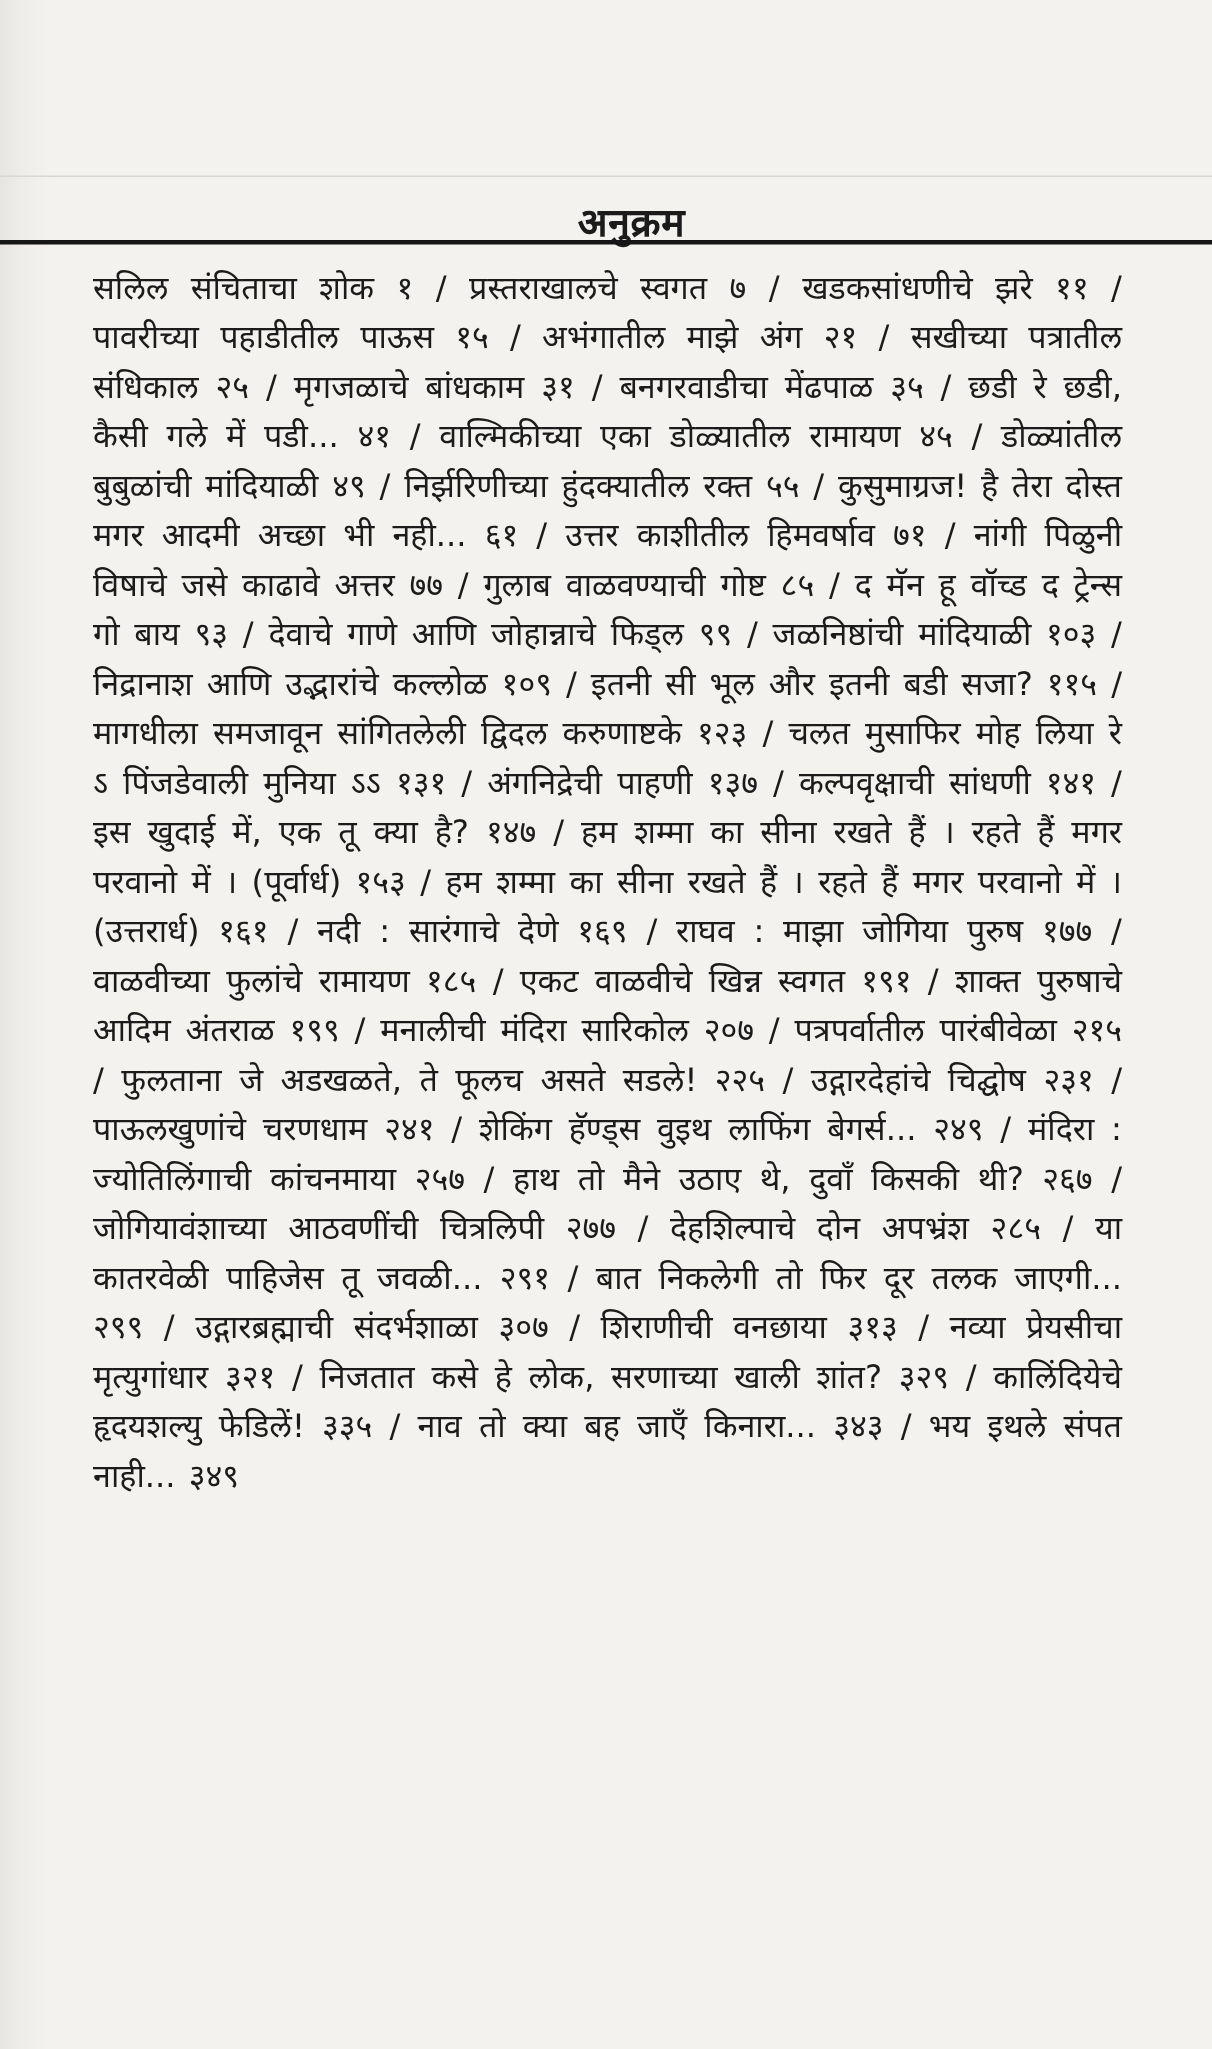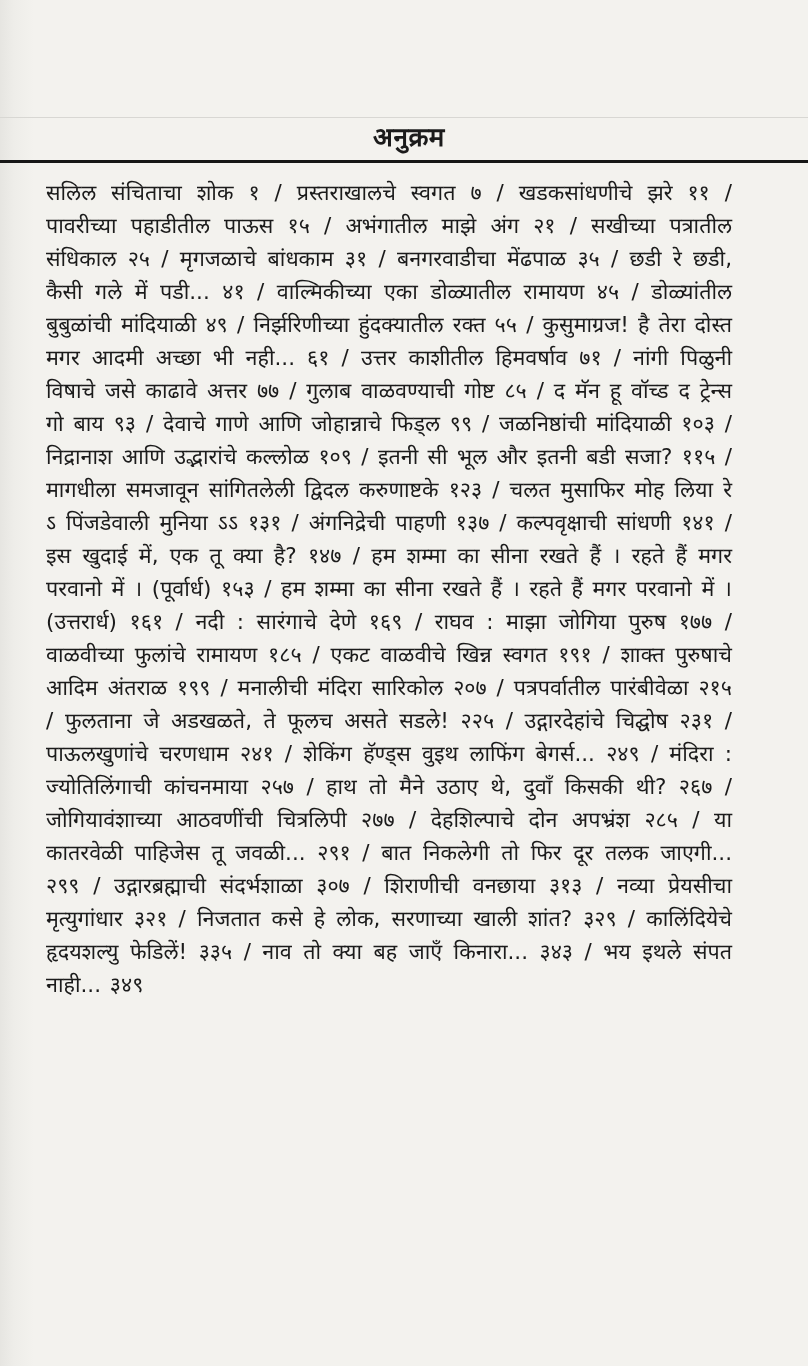--- a/index.html
+++ b/index.html
@@ -22,36 +22,36 @@
   .faint-rule{
     position:absolute;
     top:117px;left:0;right:0;
     height:1px;
     background:var(--faint);
   }
   .title{
     position:absolute;
     top:115px;left:62px;
     width:686px;
-    margin:4px;
+    margin:16px;
     text-align:center;
     font-size:26px;
     font-weight:bold;
     line-height:36px;
     letter-spacing:0.5px;
   }
   .heavy-rule{
     position:absolute;
     top:160px;left:0;right:0;
     height:3px;
     background:var(--rule);
   }
   .toc{
     position:absolute;
-    top:176px;left:46px;
+    top:176px;left:62px;
     width:686px;
     margin:0;
     font-size:21.5px;
     line-height:33px;
     text-align:justify;
     word-spacing:2px;
     color:var(--ink);
   }
   .toc span{white-space:normal;}
 </style>

